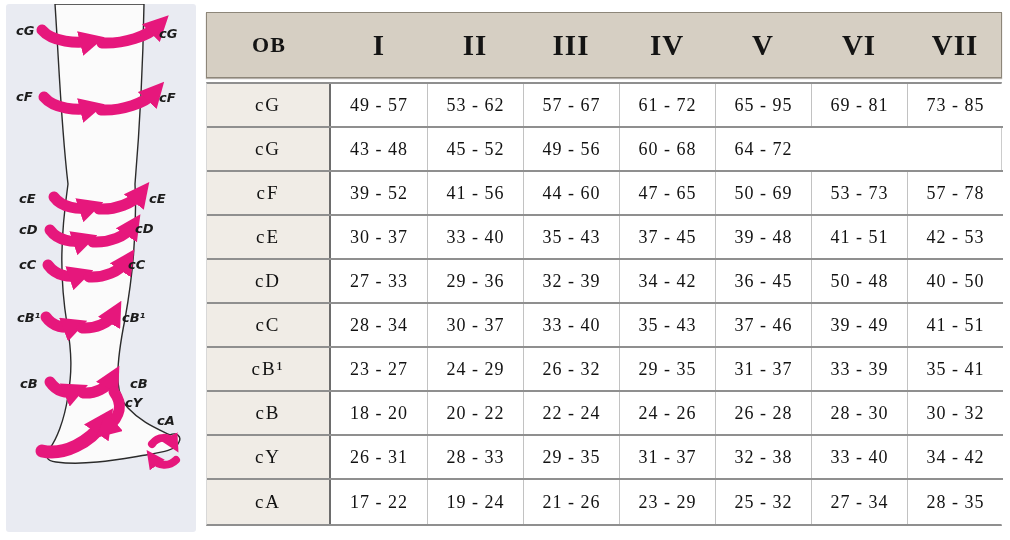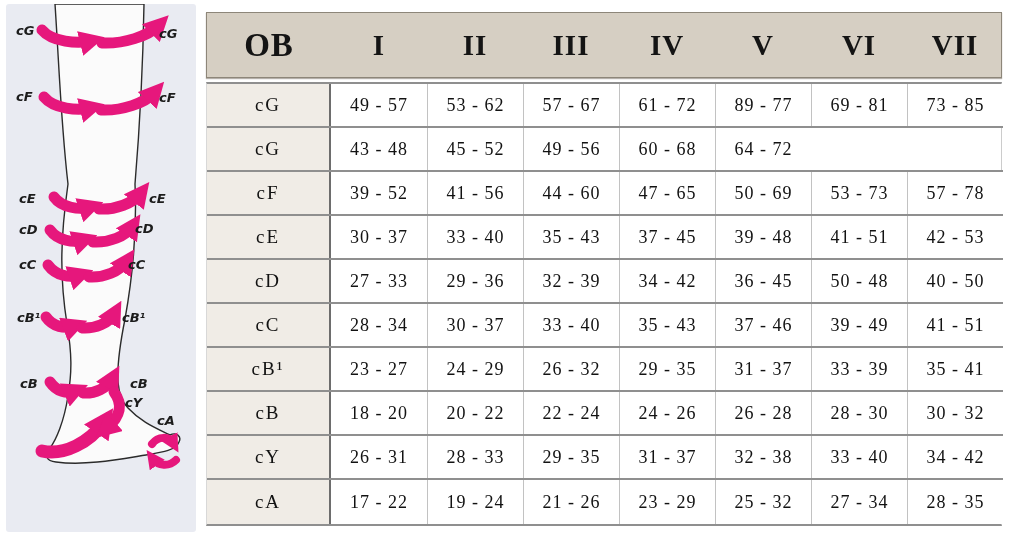--- a/index.html
+++ b/index.html
@@ -24,21 +24,21 @@
   .thead{
     display:grid;grid-template-columns:124px repeat(7,96px);
     height:64px;align-items:center;
     background:#d6cfc3;border:1px solid #8d8679;
     box-shadow:0 1px 1px rgba(120,112,100,.55);
   }
   .hcell{
     text-align:center;font-weight:bold;font-size:29px;color:#141414;
     letter-spacing:1px;font-family:"Liberation Serif", serif;
   }
-  .hcell.ob{font-size:33px;}
+  .hcell.ob{font-size:22px;}
   .tbody{
     margin-top:4px;height:444px;
     display:grid;grid-template-rows:repeat(10,1fr);
     border-top:2px solid #8f8f8f;border-bottom:2px solid #8f8f8f;
     border-left:1px solid #d8d8d8;border-right:1px solid #cccccc;
     box-sizing:border-box;
   }
   .trow{
     display:grid;grid-template-columns:124px repeat(7,96px);
     border-bottom:2px solid #8f8f8f;box-sizing:border-box;
@@ -152,21 +152,21 @@
     <div class="hcell">VI</div>
     <div class="hcell">VII</div>
   </div>
   <div class="tbody">
     <div class="trow">
       <div class="cell label">cG</div>
       <div class="cell data">49 - 57</div>
       <div class="cell data">53 - 62</div>
       <div class="cell data">57 - 67</div>
       <div class="cell data">61 - 72</div>
-      <div class="cell data">89 - 77</div>
+      <div class="cell data">65 - 95</div>
       <div class="cell data">69 - 81</div>
       <div class="cell data">73 - 85</div>
     </div>
     <div class="trow">
       <div class="cell label">cG</div>
       <div class="cell data">43 - 48</div>
       <div class="cell data">45 - 52</div>
       <div class="cell data">49 - 56</div>
       <div class="cell data">60 - 68</div>
       <div class="cell data">64 - 72</div>

